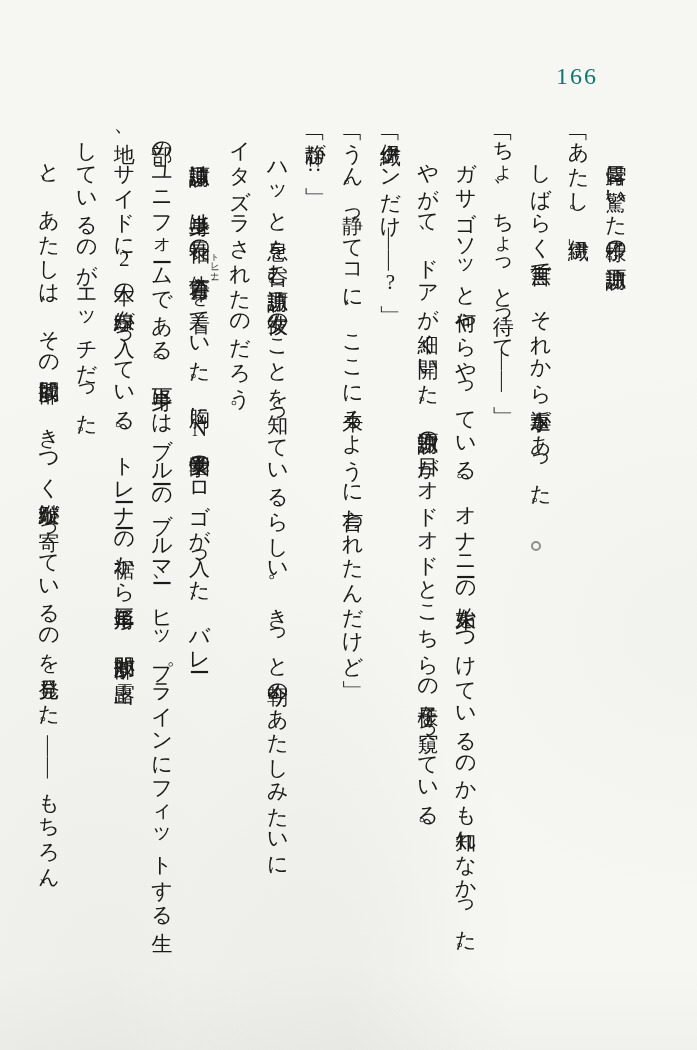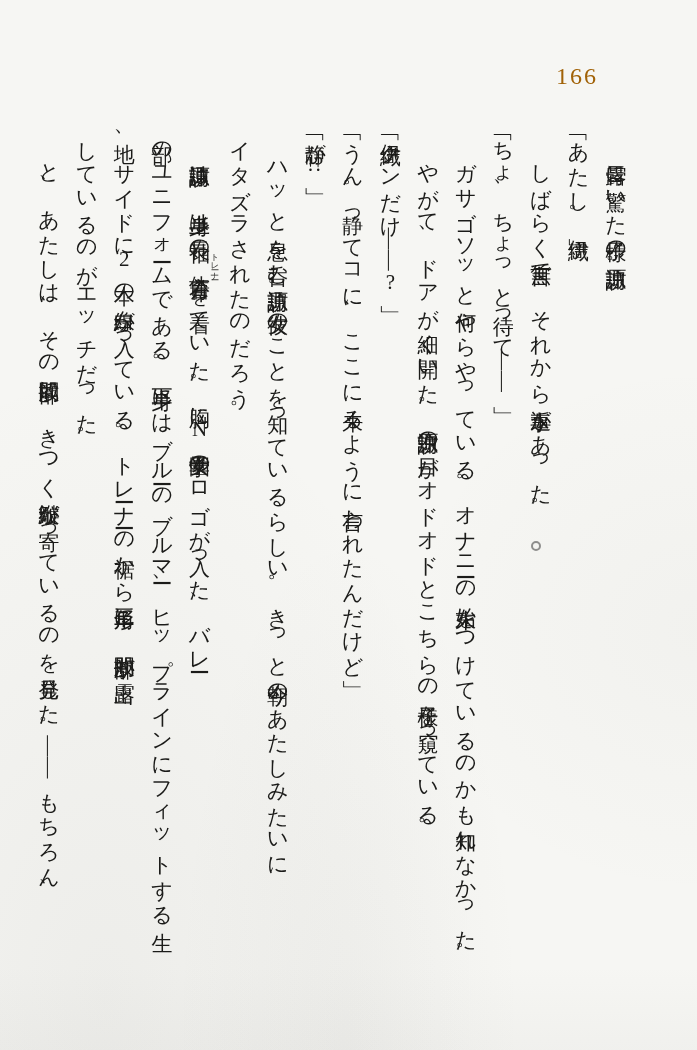--- a/index.html
+++ b/index.html
@@ -31,21 +31,21 @@
     border: 2px solid #4a4a4a;
     border-radius: 50%;
     opacity: 0.6;
   }
   .page-number {
     position: absolute;
     top: 63px;
     left: 556px;
     font-size: 24px;
     letter-spacing: 2px;
-    color: #a16207;
+    color: #0f766e;
     text-align: center;
   }
   .text-block {
     position: absolute;
     top: 127px;
     right: 63px;
     height: 888px;
     writing-mode: vertical-rl;
     text-orientation: mixed;
     font-size: 21px;

